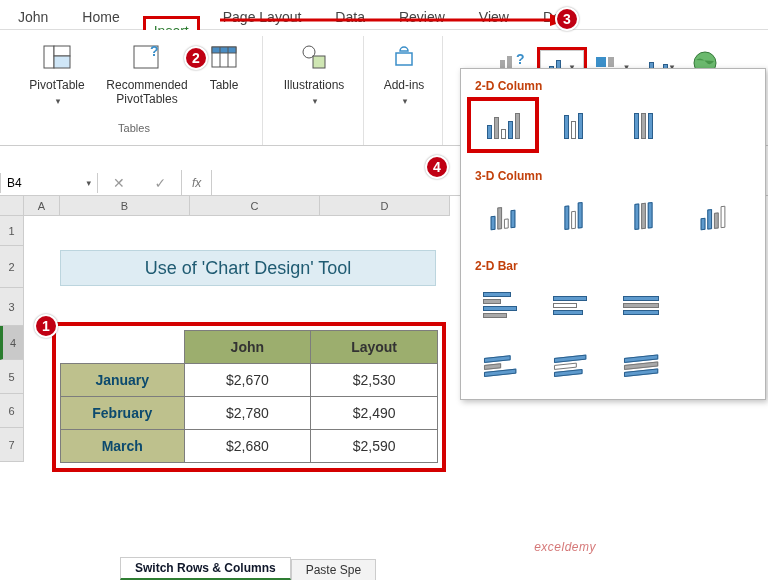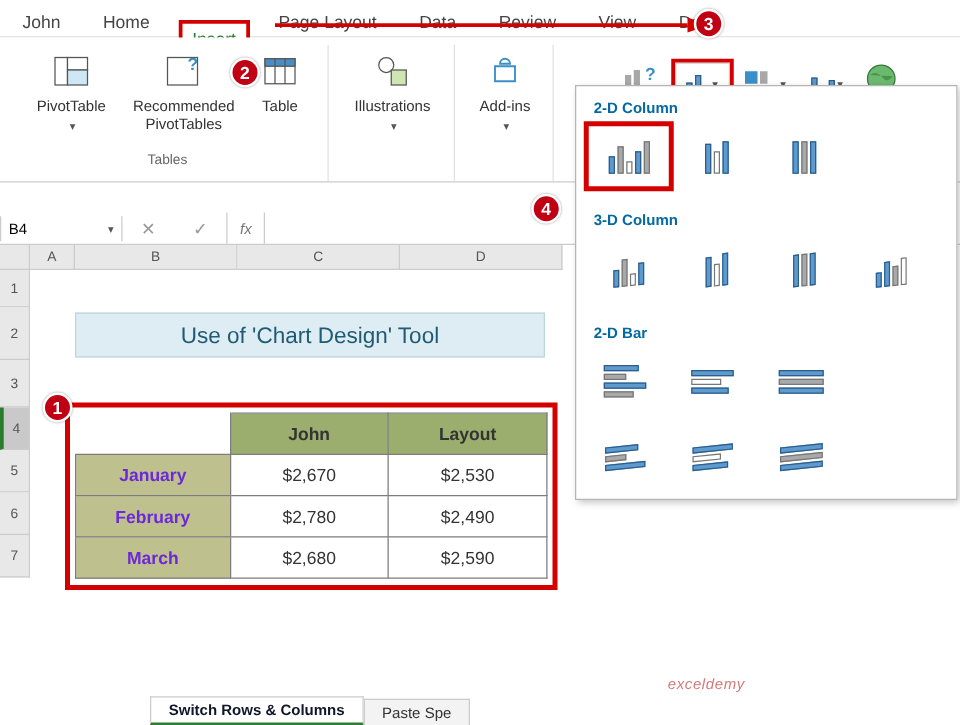--- a/index.html
+++ b/index.html
@@ -15,21 +15,21 @@
 .ribbon { display: flex; gap: 2px; padding: 6px 6px 0 6px; background: #fff; height: 116px; border-bottom: 1px solid #ccc; position: relative; }
 .group { display: flex; flex-direction: column; align-items: center; padding: 4px 10px; border-right: 1px solid #e1e1e1; }
 .group-buttons { display: flex; gap: 8px; align-items: flex-start; height: 80px; }
 .ribbon-btn { display: flex; flex-direction: column; align-items: center; justify-content: flex-start; width: 82px; cursor: pointer; font-size: 12px; text-align: center; color: #333; gap: 4px; }
 .ribbon-btn-sm { width: 56px; }
 .ribbon-icon { width: 34px; height: 34px; display: flex; align-items: center; justify-content: center; }
 .group-label { font-size: 11px; color: #666; padding: 2px 0; }
 
 
 .chart-dd { position: absolute; top: 68px; left: 460px; background: #fff; border: 1px solid #b5b5b5; box-shadow: 2px 2px 6px rgba(0,0,0,0.25); width: 306px; z-index: 50; }
-.chart-dd h4 { font-size: 12px; font-weight: 600; color: #0369a1; padding: 10px 14px 6px 14px; }
+.chart-dd h4 { font-size: 12px; font-weight: 600; color: #c2410c; padding: 10px 14px 6px 14px; }
 .chart-row { display: flex; gap: 6px; padding: 2px 10px 10px 10px; }
 .chart-opt { width: 64px; height: 48px; display: flex; align-items: center; justify-content: center; cursor: pointer; border: 1px solid transparent; }
 
 
 .chart-ribbon-area { display: flex; align-items: center; gap: 6px; padding: 4px 8px; }
 
 
 .fbar { display: flex; align-items: center; height: 26px; border-bottom: 1px solid #ccc; background: #fff; margin-top: 24px; }
 .namebox { width: 98px; border: 1px solid #ccc; border-top: none; border-bottom: none; font-size: 12px; padding: 3px 6px; display: flex; justify-content: space-between; align-items: center;}
 .fx { font-size: 12px; font-style: italic; color: #777; padding: 0 10px; }
@@ -44,21 +44,21 @@
 .rowhdrs div { height: 59px; width: 24px; }
 .rowhdrs .rsel { background: #c9c9c9; border-left: 3px solid #2a7c2e; }
 .corner { width: 24px; height: 20px; background: #e8e8e8; border-right:1px solid #ccc; border-bottom:1px solid #ccc; }
 
 
 .overlay { position: absolute; top: 20px; left: 24px; }
 .title-cell { background: #deecf3; border: 1px solid #bcd5de; width: 376px; height: 36px; display: flex; align-items: center; justify-content: center; color: #1f5b72; font-size: 18px; margin-left: 36px; margin-top: 34px; }
 .data-table { position: absolute; top: 114px; left: 36px; border-collapse: collapse; width: 378px; }
 .data-table td, .data-table th { border: 1px solid #7d7d7d; height: 33px; text-align: center; font-size: 14px; }
 .data-table th { background: #9cae6e; color: #333; font-weight: 700; }
-.data-table .rowhdr { background: #bec18d; color: #6d28d9; font-weight: 700; width: 126px; }
+.data-table .rowhdr { background: #bec18d; color: #0c4a6e; font-weight: 700; width: 126px; }
 .data-table td { background: #fff; color: #333; width: 130px;}
 .data-table th.blank { background: #fff; border-top-color: #fff; border-left-color:#fff;}
 
 .redbox-thick { outline: 4px solid #d40000; }
 
 
 .badge { position: absolute; width: 24px; height: 24px; border-radius: 50%; background: #c00013; color: #fff; font-weight: 700; display: flex; align-items: center; justify-content: center; font-size: 14px; z-index: 100; border:2px solid #fff; box-shadow: 0 0 2px rgba(0,0,0,0.4); }
 
 
 .sheettabs { position: absolute; bottom: 0; left: 120px; display: flex; height: 24px; font-size: 12px; align-items: flex-end; }

